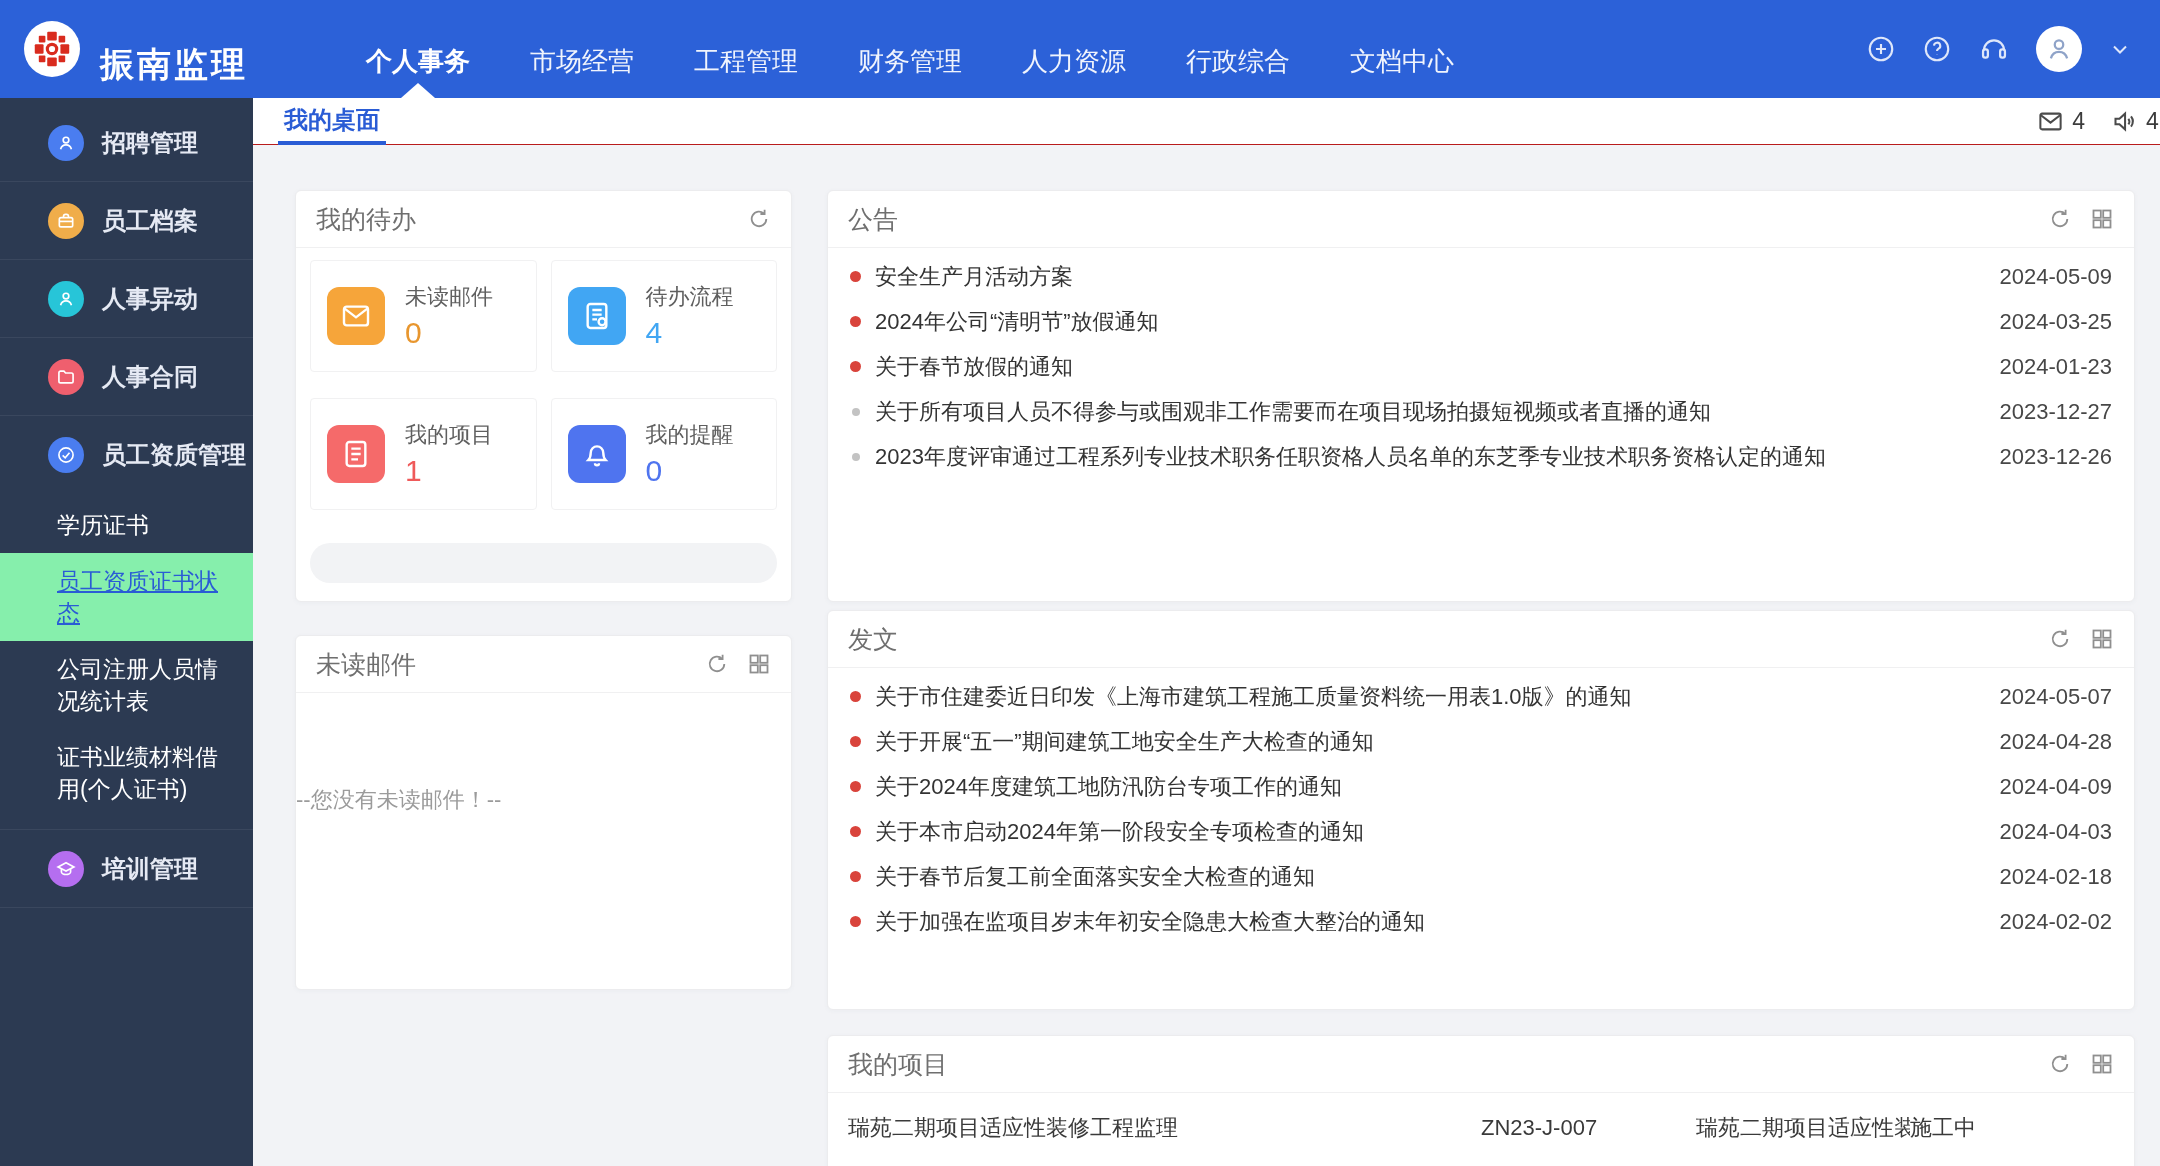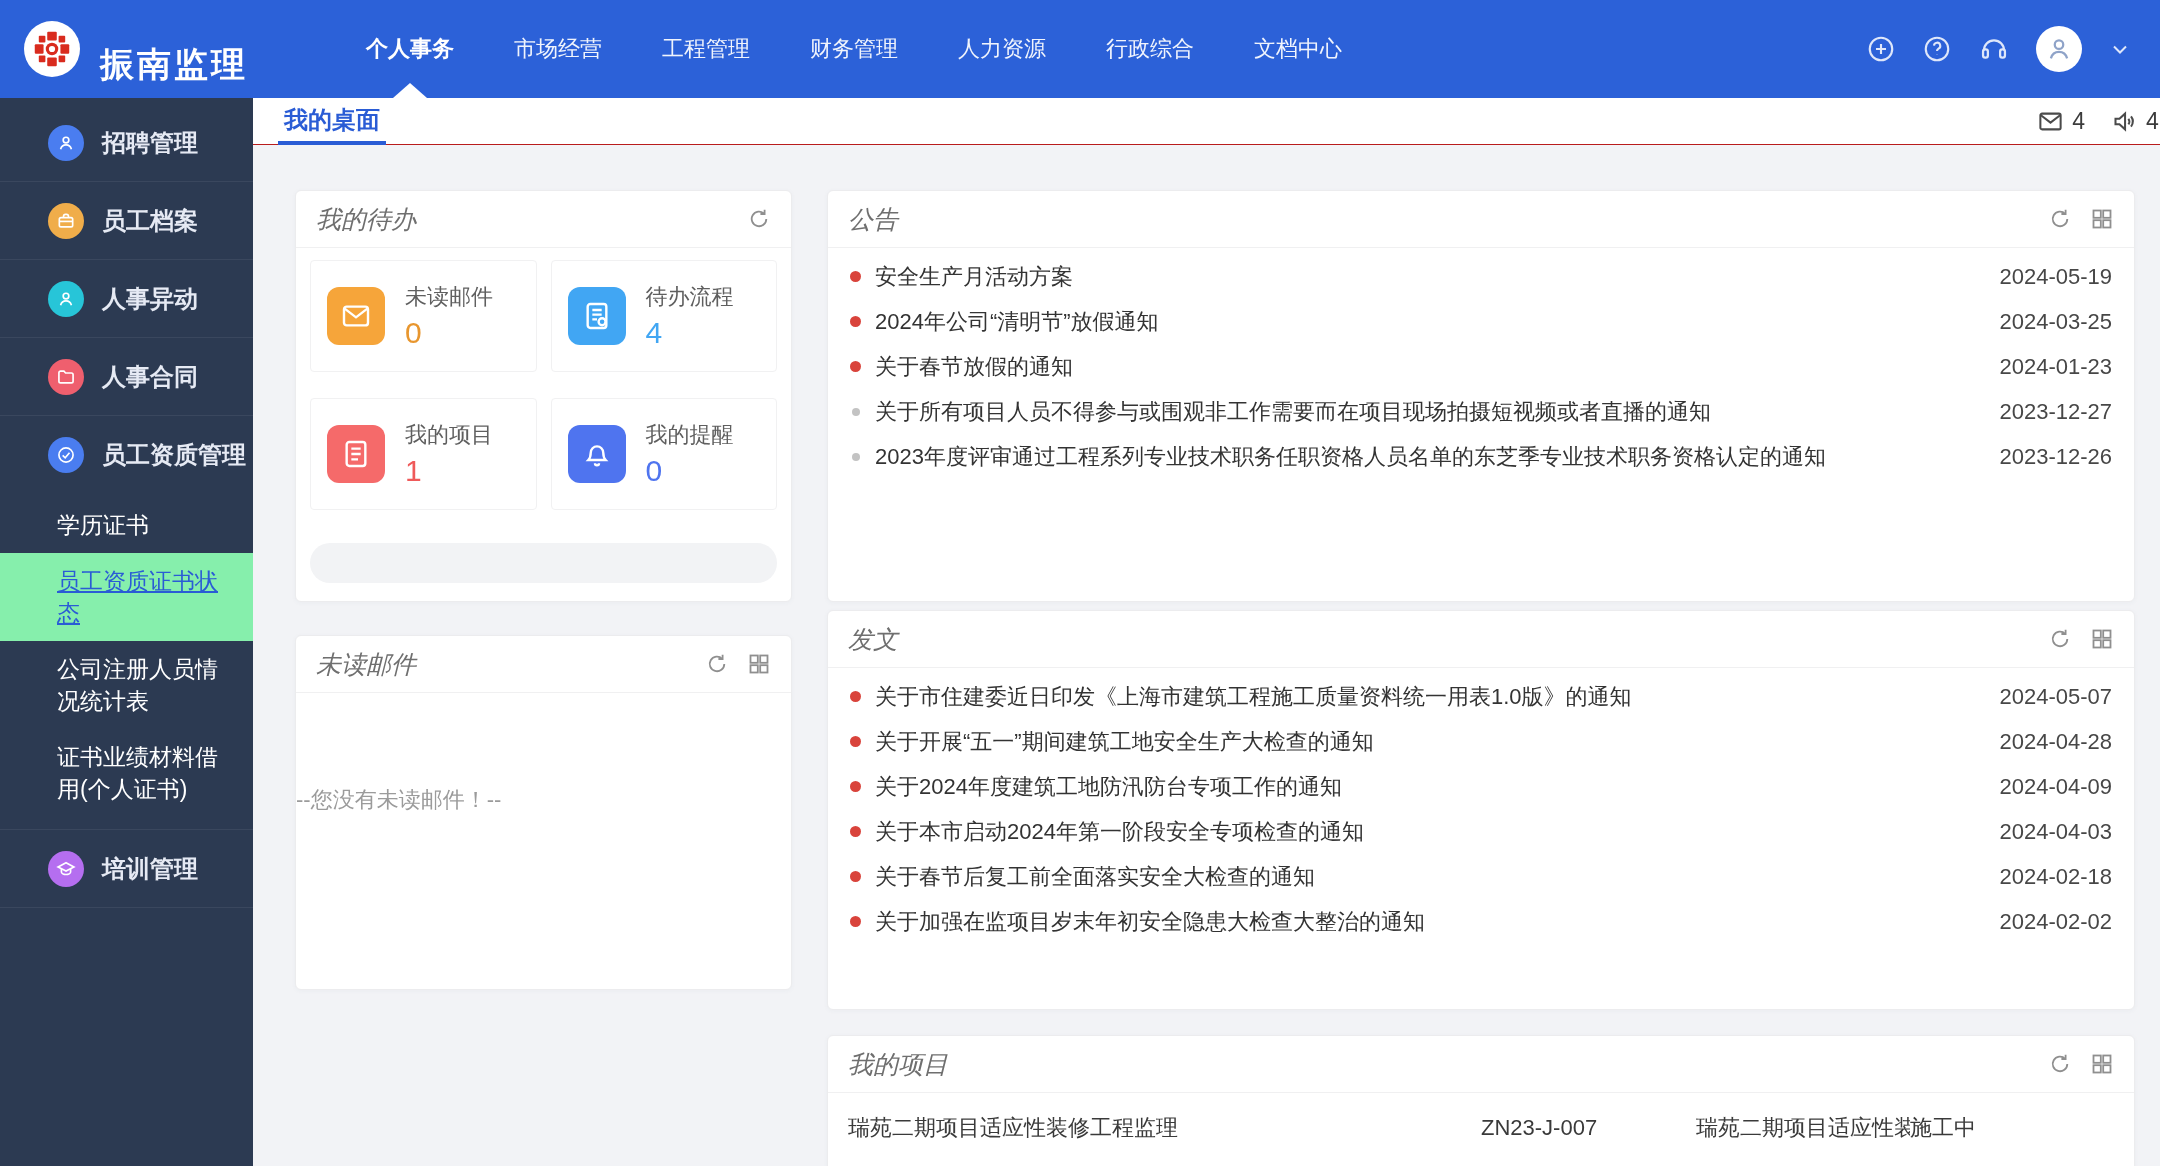--- a/index.html
+++ b/index.html
@@ -7,21 +7,21 @@
     width:2160px;height:1166px;overflow:hidden;position:relative;
     font-family:"Liberation Sans","DejaVu Sans",sans-serif;
     background:#f2f3f6;
   }
   svg{display:block;}
   
   .topbar{position:absolute;left:0;top:0;width:2160px;height:98px;background:#2c61d8;display:flex;align-items:center;z-index:5;}
   .logo{width:56px;height:56px;border-radius:50%;background:#fff;margin-left:24px;display:flex;align-items:center;justify-content:center;flex:0 0 auto;}
   .brand{color:#fff;font-size:34px;font-weight:bold;margin-left:20px;letter-spacing:3px;white-space:nowrap;margin-top:32px;}
   .nav{display:flex;margin-left:110px;gap:44px;height:98px;}
-  .nav-item{color:rgba(255,255,255,.93);font-size:22px;line-height:98px;padding:0 8px;position:relative;cursor:pointer;white-space:nowrap;}
+  .nav-item{color:rgba(255,255,255,.93);font-size:26px;line-height:98px;padding:12px 8px;position:relative;cursor:pointer;white-space:nowrap;}
   .nav-item.active{color:#fff;font-weight:bold;}
   .nav-item.active::after{content:"";position:absolute;bottom:0;left:50%;transform:translateX(-50%);
     border-left:17px solid transparent;border-right:17px solid transparent;border-bottom:15px solid #fff;}
   .top-right{margin-left:auto;display:flex;align-items:center;gap:26px;padding-right:28px;color:#e9effc;}
   .tr-ic{cursor:pointer;opacity:.95;}
   .avatar{width:46px;height:46px;border-radius:50%;background:#fff;display:flex;align-items:center;justify-content:center;color:#8fa3c8;cursor:pointer;}
   
   .sidebar{position:absolute;left:0;top:98px;width:253px;height:1068px;background:#2c3a52;padding-top:6px;box-sizing:border-box;}
   .side-item{display:flex;align-items:center;height:77px;padding-left:48px;gap:18px;font-size:24px;color:#e6eaf4;
     border-bottom:1px solid rgba(255,255,255,.07);cursor:pointer;font-weight:bold;}
@@ -34,21 +34,21 @@
   .subbar{position:absolute;left:253px;top:98px;width:2095px;height:47px;background:#fff;border-bottom:1px solid #b91c1c;
     display:flex;align-items:center;box-sizing:border-box;z-index:4;}
   .tab{margin-left:25px;font-size:24px;color:#2a5cd5;font-weight:bold;height:47px;line-height:43px;
     border-bottom:4px solid #2a5cd5;padding:0 6px;box-sizing:border-box;cursor:pointer;}
   .stats{margin-left:auto;display:flex;gap:26px;padding-right:16px;align-items:center;}
   .stat{display:flex;align-items:center;gap:8px;color:#3c3c3c;font-size:23px;cursor:pointer;}
   .stat svg{color:#4a4a4a;}
   
   .card{position:absolute;background:#fff;border:1px solid #ececee;border-radius:6px;box-shadow:0 1px 5px rgba(60,70,90,.04);box-sizing:border-box;}
   .card-head{height:56px;display:flex;align-items:center;padding:0 20px;border-bottom:1px solid #f0f0f1;}
-  .card-title{font-size:25px;color:#6f6f6f;font-style:italic;}
+  .card-title{font-size:25px;color:#6f6f6f;}
   .card-icons{margin-left:auto;display:flex;gap:18px;color:#8f8f8f;align-items:center;}
   .card-icons span{cursor:pointer;display:flex;}
   #card-todo{left:295px;top:190px;width:497px;height:412px;}
   #card-mail{left:295px;top:635px;width:497px;height:355px;}
   #card-ann {left:827px;top:190px;width:1308px;height:412px;}
   #card-doc {left:827px;top:610px;width:1308px;height:400px;}
   #card-proj{left:827px;top:1035px;width:1308px;height:210px;}
   
   .tiles{padding:12px 14px;display:grid;grid-template-columns:1fr 1fr;column-gap:14px;row-gap:26px;}
   .tile{border:1px solid #f1f1f2;border-radius:4px;height:112px;display:flex;align-items:center;padding-left:16px;gap:20px;box-sizing:border-box;cursor:pointer;background:#fff;}
@@ -349,21 +349,21 @@
             <rect x="13.2" y="13.2" width="7.3" height="7.3"></rect>
           </svg>
       </span>
     </span>
   </div>
   <div class="nlist">
 
       <div class="nrow">
         <span class="dot" data-dot="red"></span>
         <span class="nrow-text">安全生产月活动方案</span>
-        <span class="nrow-date">2024-05-19</span>
+        <span class="nrow-date">2024-05-09</span>
       </div>
 
       <div class="nrow">
         <span class="dot" data-dot="red"></span>
         <span class="nrow-text">2024年公司“清明节”放假通知</span>
         <span class="nrow-date">2024-03-25</span>
       </div>
 
 
       <div class="nrow">

